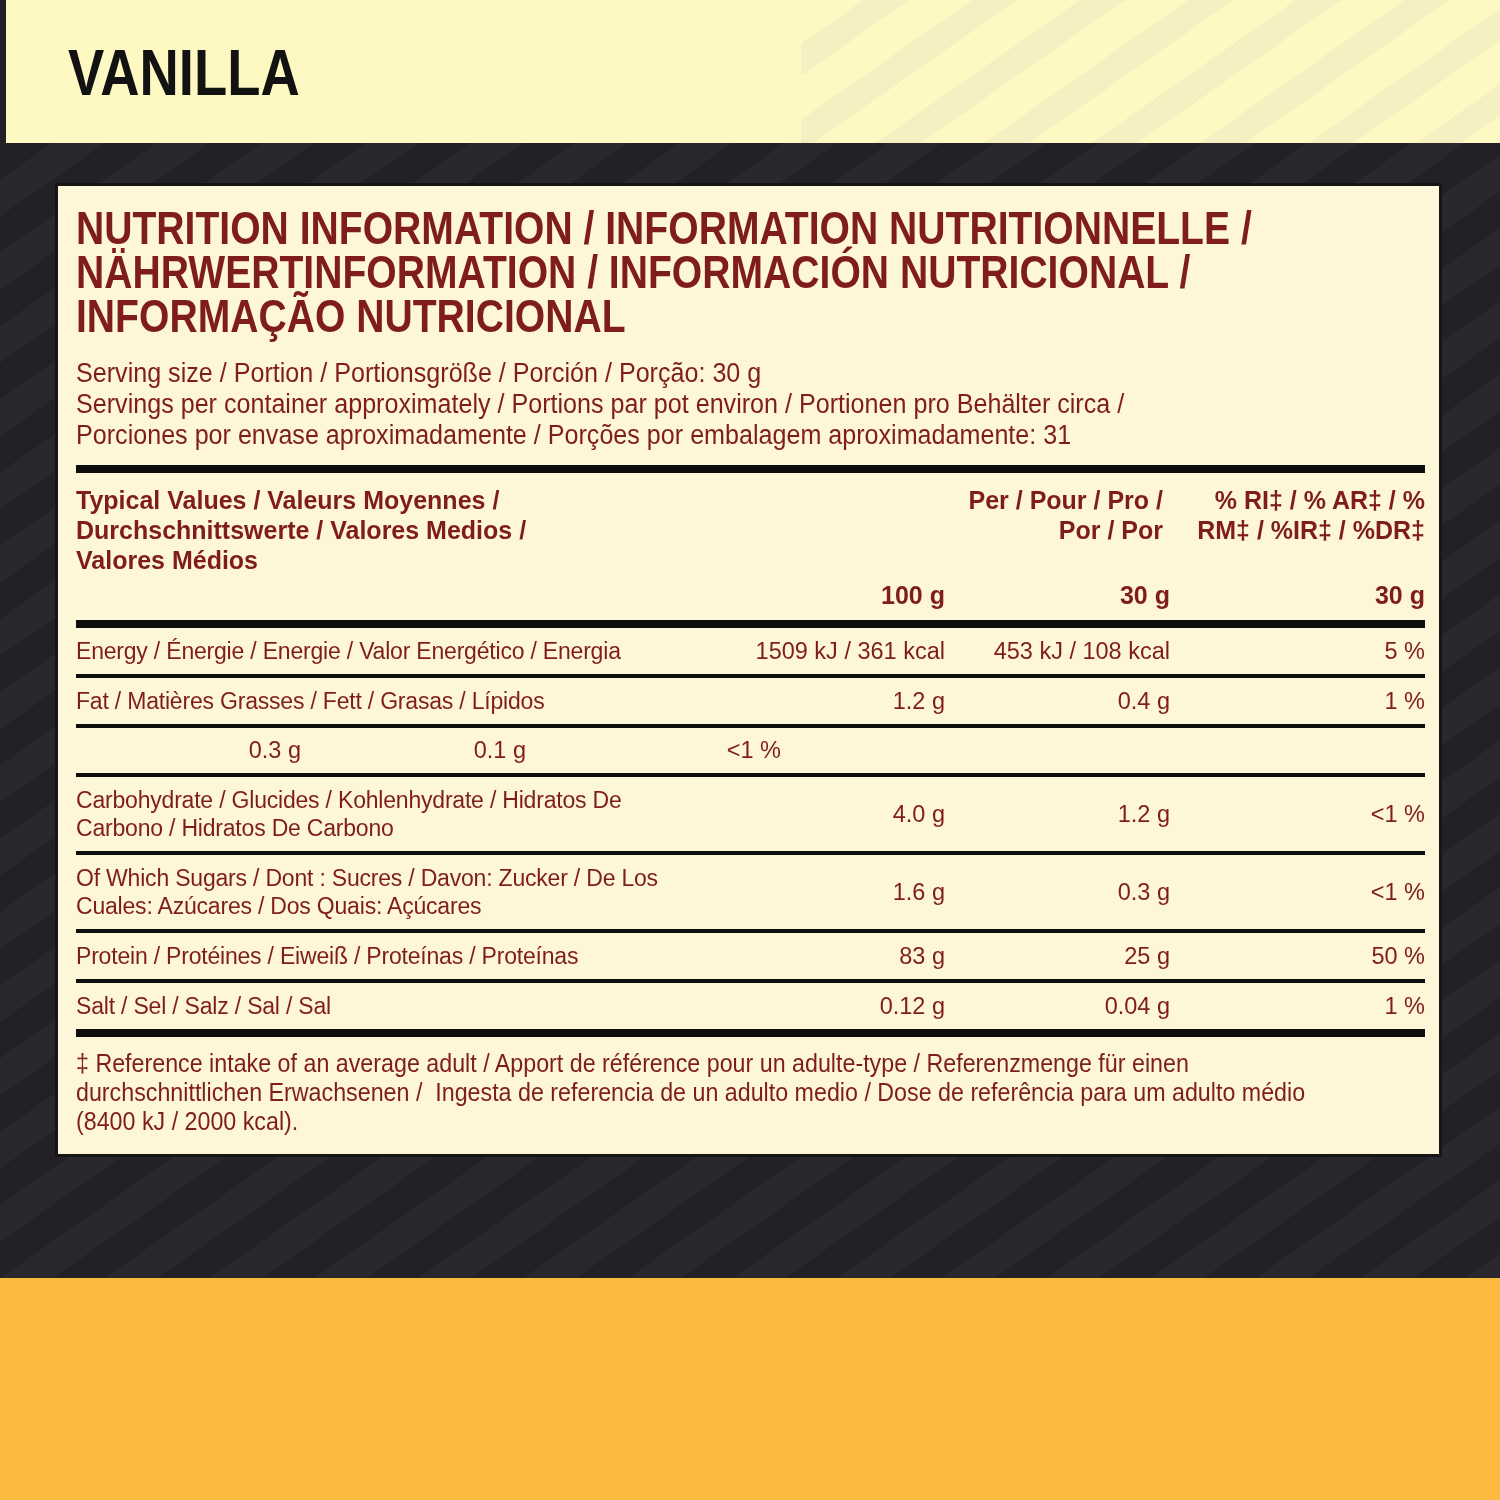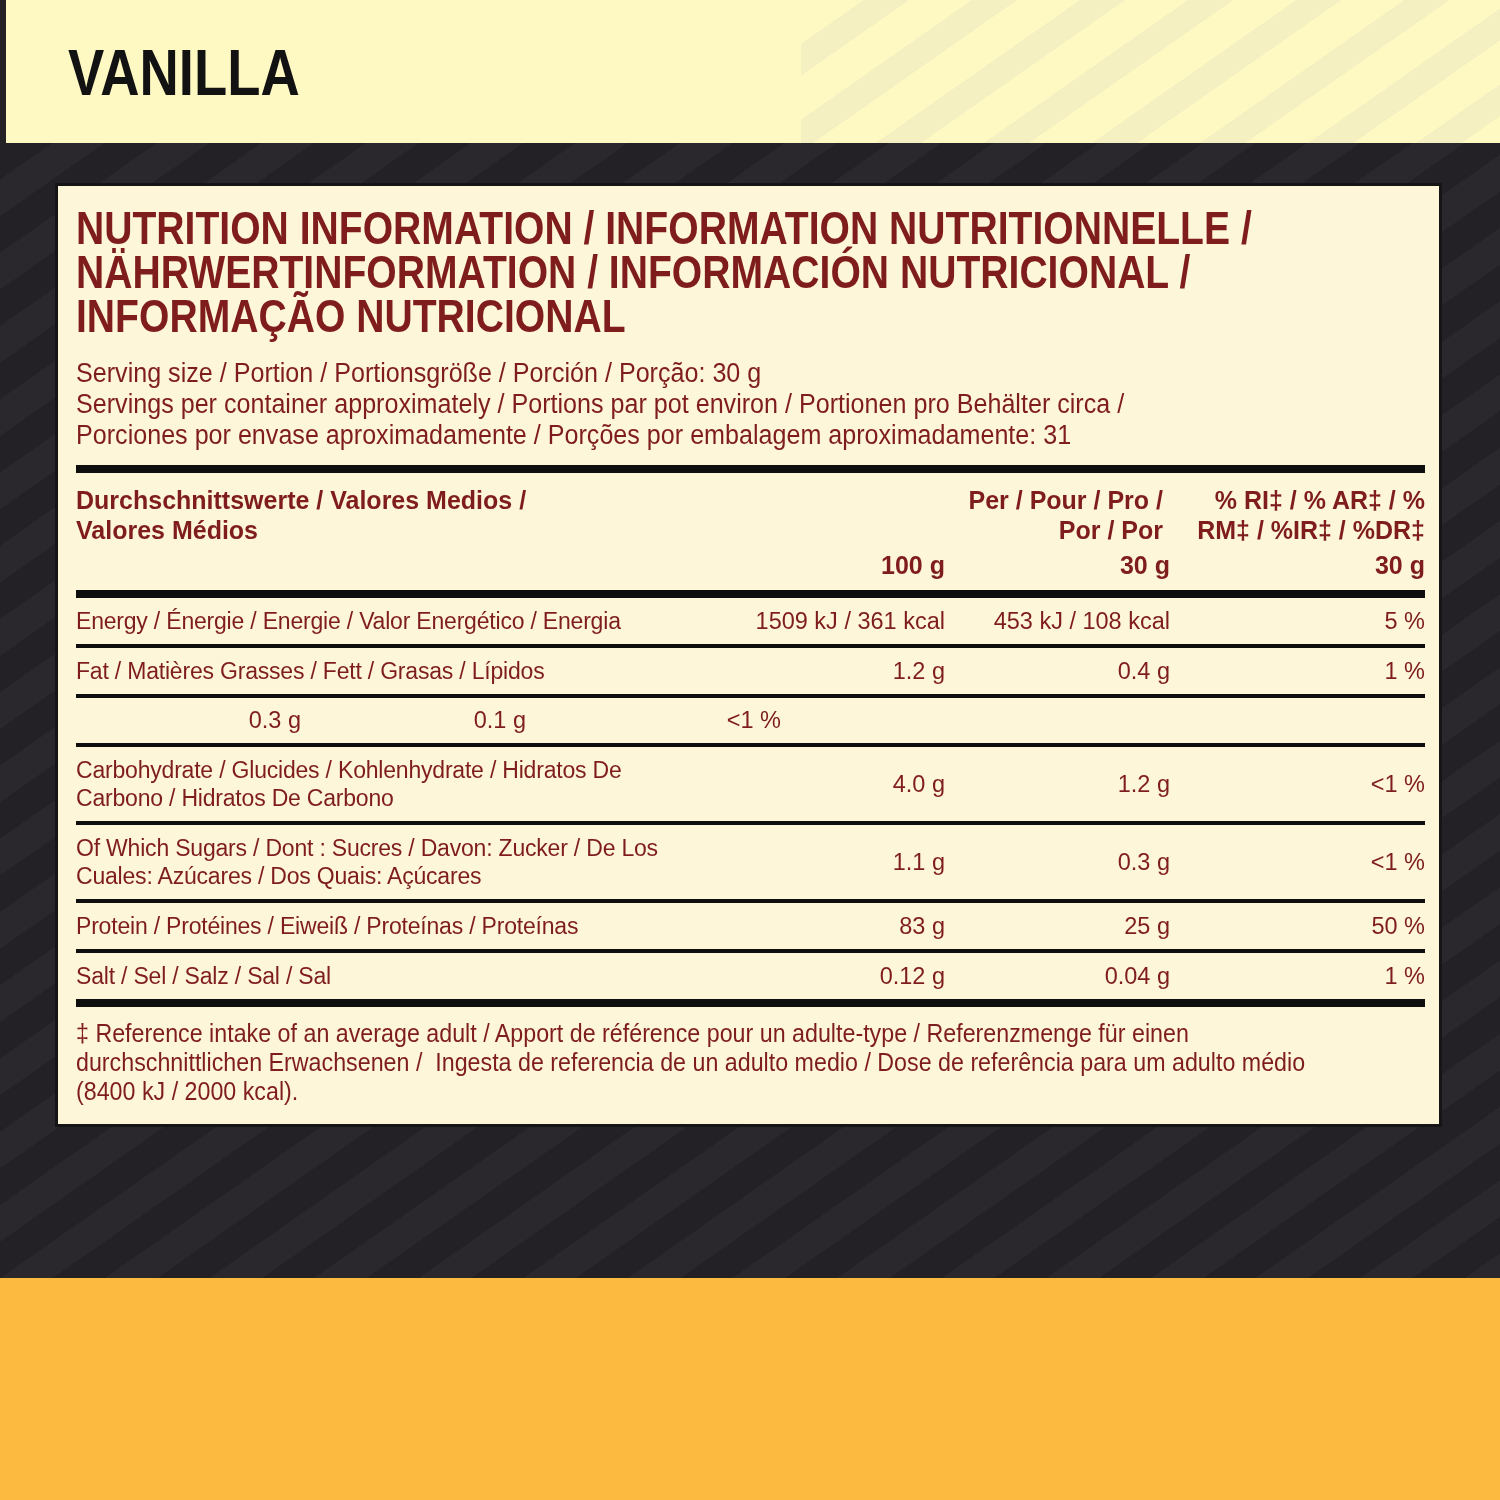--- a/index.html
+++ b/index.html
@@ -84,20 +84,21 @@
         <div class="serving-line">Serving size / Portion / Portionsgröße / Porción / Porção: 30 g</div>
         <div class="serving-line">Servings per container approximately / Portions par pot environ / Portionen pro Behälter circa /</div>
         <div class="serving-line">Porciones por envase aproximadamente / Porções por embalagem aproximadamente: 31</div>
       </div>
 
       <div class="rule thick above-table"></div>
 
       <div class="thead">
         <div class="thead-top">
           <div class="h-left">
+            <div class="h-left-line">Typical Values / Valeurs Moyennes /</div>
             <div class="h-left-line">Durchschnittswerte / Valores Medios /</div>
             <div class="h-left-line">Valores Médios</div>
           </div>
           <div class="h-mid">
             <div class="h-line">Per / Pour / Pro /</div>
             <div class="h-line">Por / Por</div>
           </div>
           <div class="h-right">
             <div class="h-line">% RI‡ / % AR‡ / %</div>
             <div class="h-line">RM‡ / %IR‡ / %DR‡</div>
@@ -139,21 +140,21 @@
       <div class="trow">
         <div class="label">Carbohydrate / Glucides / Kohlenhydrate / Hidratos De Carbono / Hidratos De Carbono</div>
         <div class="cell c1">4.0 g</div>
         <div class="cell c2">1.2 g</div>
         <div class="cell c3">&lt;1 %</div>
       </div>
       <div class="rule thin"></div>
 
       <div class="trow">
         <div class="label">Of Which Sugars / Dont : Sucres / Davon: Zucker / De Los Cuales: Azúcares / Dos Quais: Açúcares</div>
-        <div class="cell c1">1.1 g</div>
+        <div class="cell c1">1.6 g</div>
         <div class="cell c2">0.3 g</div>
         <div class="cell c3">&lt;1 %</div>
       </div>
       <div class="rule thin"></div>
 
       <div class="trow">
         <div class="label">Protein / Protéines / Eiweiß / Proteínas / Proteínas</div>
         <div class="cell c1">83 g</div>
         <div class="cell c2">25 g</div>
         <div class="cell c3">50 %</div>

